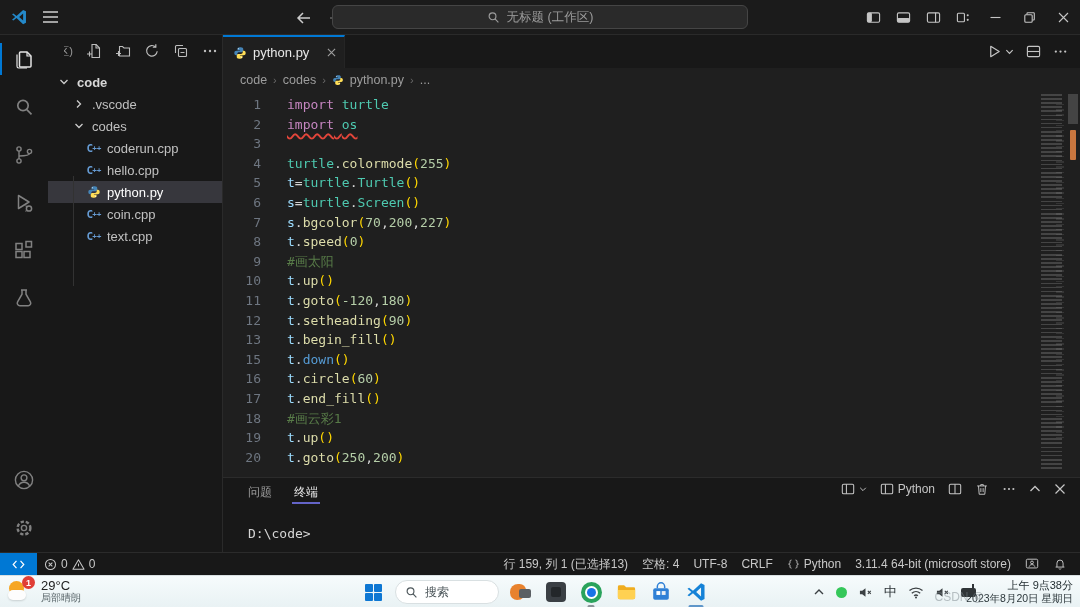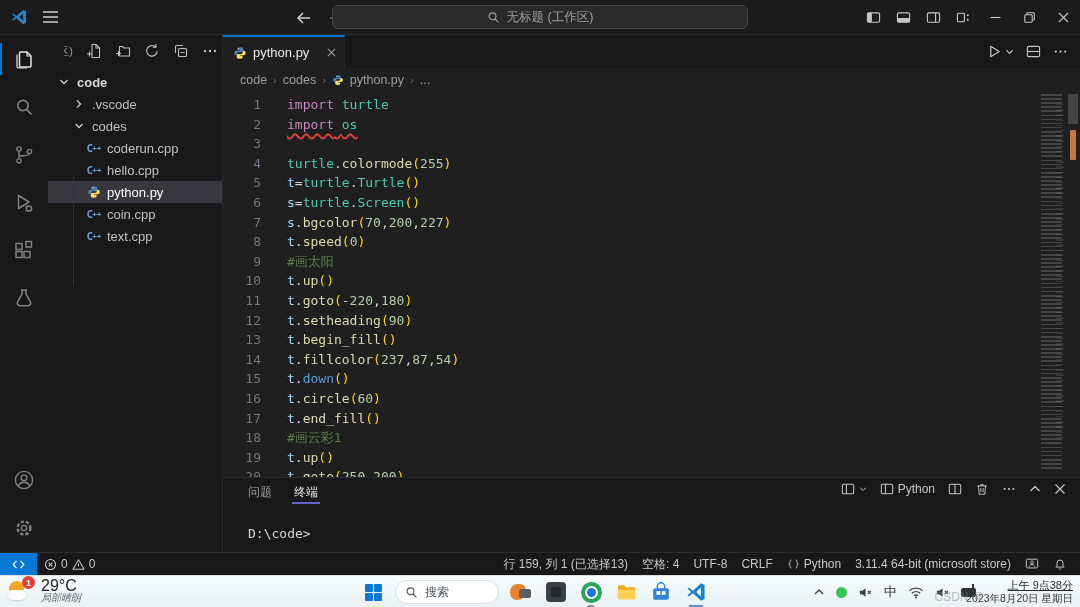--- a/index.html
+++ b/index.html
@@ -100,22 +100,22 @@
   
   .taskbar{position:absolute;left:0;top:575px;width:1080px;height:32px;
     background:linear-gradient(#f6fbfc,#e9f2f4);border-top:1px solid rgba(0,0,0,.07);box-sizing:border-box;color:#1f2a2e;}
   .weather{position:absolute;left:7px;top:2px;display:flex;align-items:center;gap:7px;}
   .weather-ico{position:relative;width:27px;height:27px;}
   .w-sun{position:absolute;left:2px;top:3px;width:15px;height:15px;border-radius:50%;background:#f6a623;}
   .w-cloud{position:absolute;left:1px;top:12px;width:18px;height:10px;border-radius:8px;background:#fdfdfd;box-shadow:0 1px 2px rgba(0,0,0,.15);}
   .w-badge{position:absolute;right:-1px;top:-2px;width:13px;height:13px;border-radius:50%;background:#e03e36;color:#fff;
     font-size:9px;display:flex;align-items:center;justify-content:center;font-weight:bold;}
   .weather-txt{display:flex;flex-direction:column;line-height:12px;}
-  .w-temp{font-size:16px;color:#222;}
-  .w-desc{font-size:10px;color:#5d696d;font-style:italic;}
+  .w-temp{font-size:13px;color:#222;}
+  .w-desc{font-size:10px;color:#5d696d;}
   .tb-center{position:absolute;left:360px;top:0;height:32px;display:flex;align-items:center;gap:9px;}
   .start{width:26px;height:26px;display:flex;align-items:center;justify-content:center;}
   .start-grid{width:17px;height:17px;display:grid;grid-template-columns:8px 8px;grid-template-rows:8px 8px;gap:1px;}
   .start-grid span{background:#0e77d3;border-radius:1px;}
   .tsearch{width:104px;height:24px;border-radius:12px;background:#fff;border:1px solid #d9e0e2;display:flex;
     align-items:center;gap:7px;padding-left:9px;font-size:12px;color:#4c565a;box-sizing:border-box;}
   .app{width:26px;height:26px;display:flex;align-items:center;justify-content:center;position:relative;}
   .run-dot{position:absolute;bottom:-3px;left:50%;transform:translateX(-50%);width:7px;height:3px;border-radius:2px;background:#8a9398;}
   .run-dot.focus{width:15px;background:#5f96c9;}
   .mascot{position:relative;width:22px;height:22px;}
@@ -125,21 +125,21 @@
   .darkapp::after{content:"";position:absolute;left:5px;top:5px;width:10px;height:10px;border-radius:2px;background:#23272a;}
   .browser{width:21px;height:21px;border-radius:50%;background:#2aa35c;display:flex;align-items:center;justify-content:center;}
   .browser .b2{width:13px;height:13px;border-radius:50%;background:#fff;display:flex;align-items:center;justify-content:center;}
   .browser .b3{width:9px;height:9px;border-radius:50%;background:#1a73e8;}
   .tray{position:absolute;right:104px;top:0;height:32px;display:flex;align-items:center;gap:11px;color:#3b4043;}
   .ime{font-size:13px;color:#2a3135;}
   .green-dot{width:11px;height:11px;border-radius:50%;background:#35c75a;}
   .device{width:15px;height:9px;border-radius:2px;background:#2f3437;position:relative;}
   .device::after{content:"";position:absolute;right:2px;top:-4px;width:2px;height:4px;background:#2f3437;}
   .clock{position:absolute;right:7px;top:3px;text-align:right;line-height:13px;}
-  .clock .t1{font-size:11px;color:#1f2a2e;text-decoration:underline;}
+  .clock .t1{font-size:11px;color:#1f2a2e;}
   .clock .t2{font-size:10.5px;color:#2c373b;margin-left:15px;}
   .watermark{position:absolute;right:96px;bottom:3px;font-size:12px;color:rgba(125,136,141,.5);pointer-events:none;}
 </style>
 </head>
 <body>
 
 <div class="screen">
 
   <header class="titlebar">
     <span class="tb-logo">
@@ -449,24 +449,23 @@
             <div class="code-line"><span class="ln-num">1</span><span class="ln-txt"><span class="tk-kw">import</span><span class="tk-pln"> </span><span class="tk-mod">turtle</span></span></div>
             <div class="code-line"><span class="ln-num">2</span><span class="ln-txt err-squiggle"><span class="tk-kw">import</span><span class="tk-pln"> </span><span class="tk-mod">os</span></span></div>
             <div class="code-line"><span class="ln-num">3</span><span class="ln-txt"></span></div>
             <div class="code-line"><span class="ln-num">4</span><span class="ln-txt"><span class="tk-mod">turtle</span><span class="tk-pln">.</span><span class="tk-fn">colormode</span><span class="tk-brk">(</span><span class="tk-num">255</span><span class="tk-brk">)</span></span></div>
             <div class="code-line"><span class="ln-num">5</span><span class="ln-txt"><span class="tk-var">t</span><span class="tk-pln">=</span><span class="tk-mod">turtle</span><span class="tk-pln">.</span><span class="tk-mod">Turtle</span><span class="tk-brk">()</span></span></div>
             <div class="code-line"><span class="ln-num">6</span><span class="ln-txt"><span class="tk-var">s</span><span class="tk-pln">=</span><span class="tk-mod">turtle</span><span class="tk-pln">.</span><span class="tk-mod">Screen</span><span class="tk-brk">()</span></span></div>
             <div class="code-line"><span class="ln-num">7</span><span class="ln-txt"><span class="tk-var">s</span><span class="tk-pln">.</span><span class="tk-fn">bgcolor</span><span class="tk-brk">(</span><span class="tk-num">70</span><span class="tk-pln">,</span><span class="tk-num">200</span><span class="tk-pln">,</span><span class="tk-num">227</span><span class="tk-brk">)</span></span></div>
             <div class="code-line"><span class="ln-num">8</span><span class="ln-txt"><span class="tk-var">t</span><span class="tk-pln">.</span><span class="tk-fn">speed</span><span class="tk-brk">(</span><span class="tk-num">0</span><span class="tk-brk">)</span></span></div>
             <div class="code-line"><span class="ln-num">9</span><span class="ln-txt"><span class="tk-cmt">#画太阳</span></span></div>
             <div class="code-line"><span class="ln-num">10</span><span class="ln-txt"><span class="tk-var">t</span><span class="tk-pln">.</span><span class="tk-fn">up</span><span class="tk-brk">()</span></span></div>
-            <div class="code-line"><span class="ln-num">11</span><span class="ln-txt"><span class="tk-var">t</span><span class="tk-pln">.</span><span class="tk-fn">goto</span><span class="tk-brk">(</span><span class="tk-num">-220</span><span class="tk-pln">,</span><span class="tk-num">180</span><span class="tk-brk">)</span></span></div>
+            <div class="code-line"><span class="ln-num">11</span><span class="ln-txt"><span class="tk-var">t</span><span class="tk-pln">.</span><span class="tk-fn">goto</span><span class="tk-brk">(</span><span class="tk-num">-120</span><span class="tk-pln">,</span><span class="tk-num">180</span><span class="tk-brk">)</span></span></div>
             <div class="code-line"><span class="ln-num">12</span><span class="ln-txt"><span class="tk-var">t</span><span class="tk-pln">.</span><span class="tk-fn">setheading</span><span class="tk-brk">(</span><span class="tk-num">90</span><span class="tk-brk">)</span></span></div>
             <div class="code-line"><span class="ln-num">13</span><span class="ln-txt"><span class="tk-var">t</span><span class="tk-pln">.</span><span class="tk-fn">begin_fill</span><span class="tk-brk">()</span></span></div>
-            <div class="code-line"><span class="ln-num">14</span><span class="ln-txt"><span class="tk-var">t</span><span class="tk-pln">.</span><span class="tk-fn">fillcolor</span><span class="tk-brk">(</span><span class="tk-num">237</span><span class="tk-pln">,</span><span class="tk-num">87</span><span class="tk-pln">,</span><span class="tk-num">54</span><span class="tk-brk">)</span></span></div>
             <div class="code-line"><span class="ln-num">15</span><span class="ln-txt"><span class="tk-var">t</span><span class="tk-pln">.</span><span class="tk-kw2">down</span><span class="tk-brk">()</span></span></div>
             <div class="code-line"><span class="ln-num">16</span><span class="ln-txt"><span class="tk-var">t</span><span class="tk-pln">.</span><span class="tk-fn">circle</span><span class="tk-brk">(</span><span class="tk-num">60</span><span class="tk-brk">)</span></span></div>
             <div class="code-line"><span class="ln-num">17</span><span class="ln-txt"><span class="tk-var">t</span><span class="tk-pln">.</span><span class="tk-fn">end_fill</span><span class="tk-brk">()</span></span></div>
             <div class="code-line"><span class="ln-num">18</span><span class="ln-txt"><span class="tk-cmt">#画云彩1</span></span></div>
             <div class="code-line"><span class="ln-num">19</span><span class="ln-txt"><span class="tk-var">t</span><span class="tk-pln">.</span><span class="tk-fn">up</span><span class="tk-brk">()</span></span></div>
             <div class="code-line"><span class="ln-num">20</span><span class="ln-txt"><span class="tk-var">t</span><span class="tk-pln">.</span><span class="tk-fn">goto</span><span class="tk-brk">(</span><span class="tk-num">250</span><span class="tk-pln">,</span><span class="tk-num">200</span><span class="tk-brk">)</span></span></div>
           </div>
         <div class="minimap"></div>
         <div class="vscroll">
           <div class="vthumb"></div>

